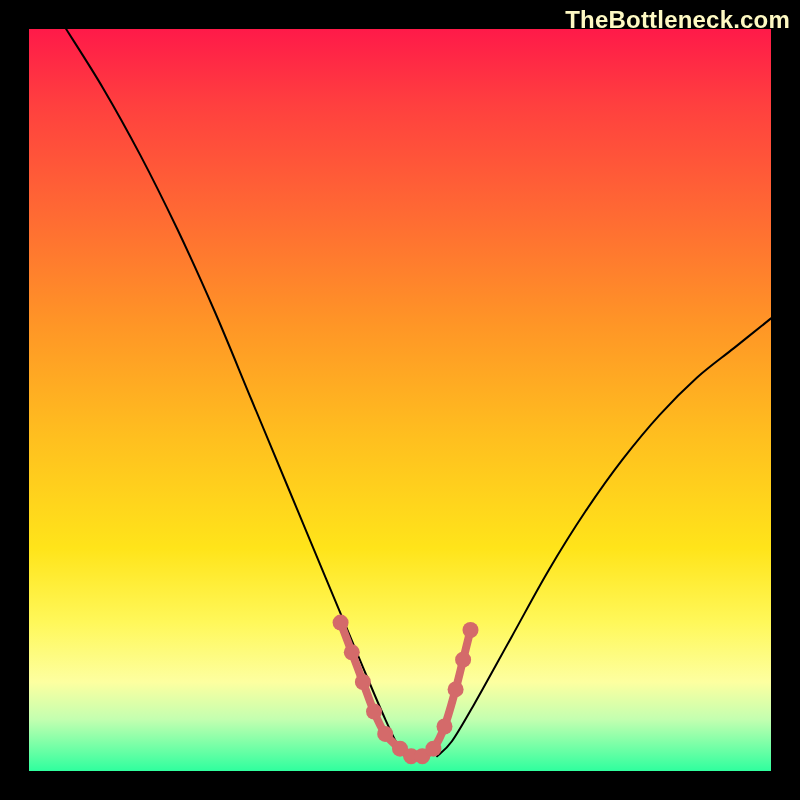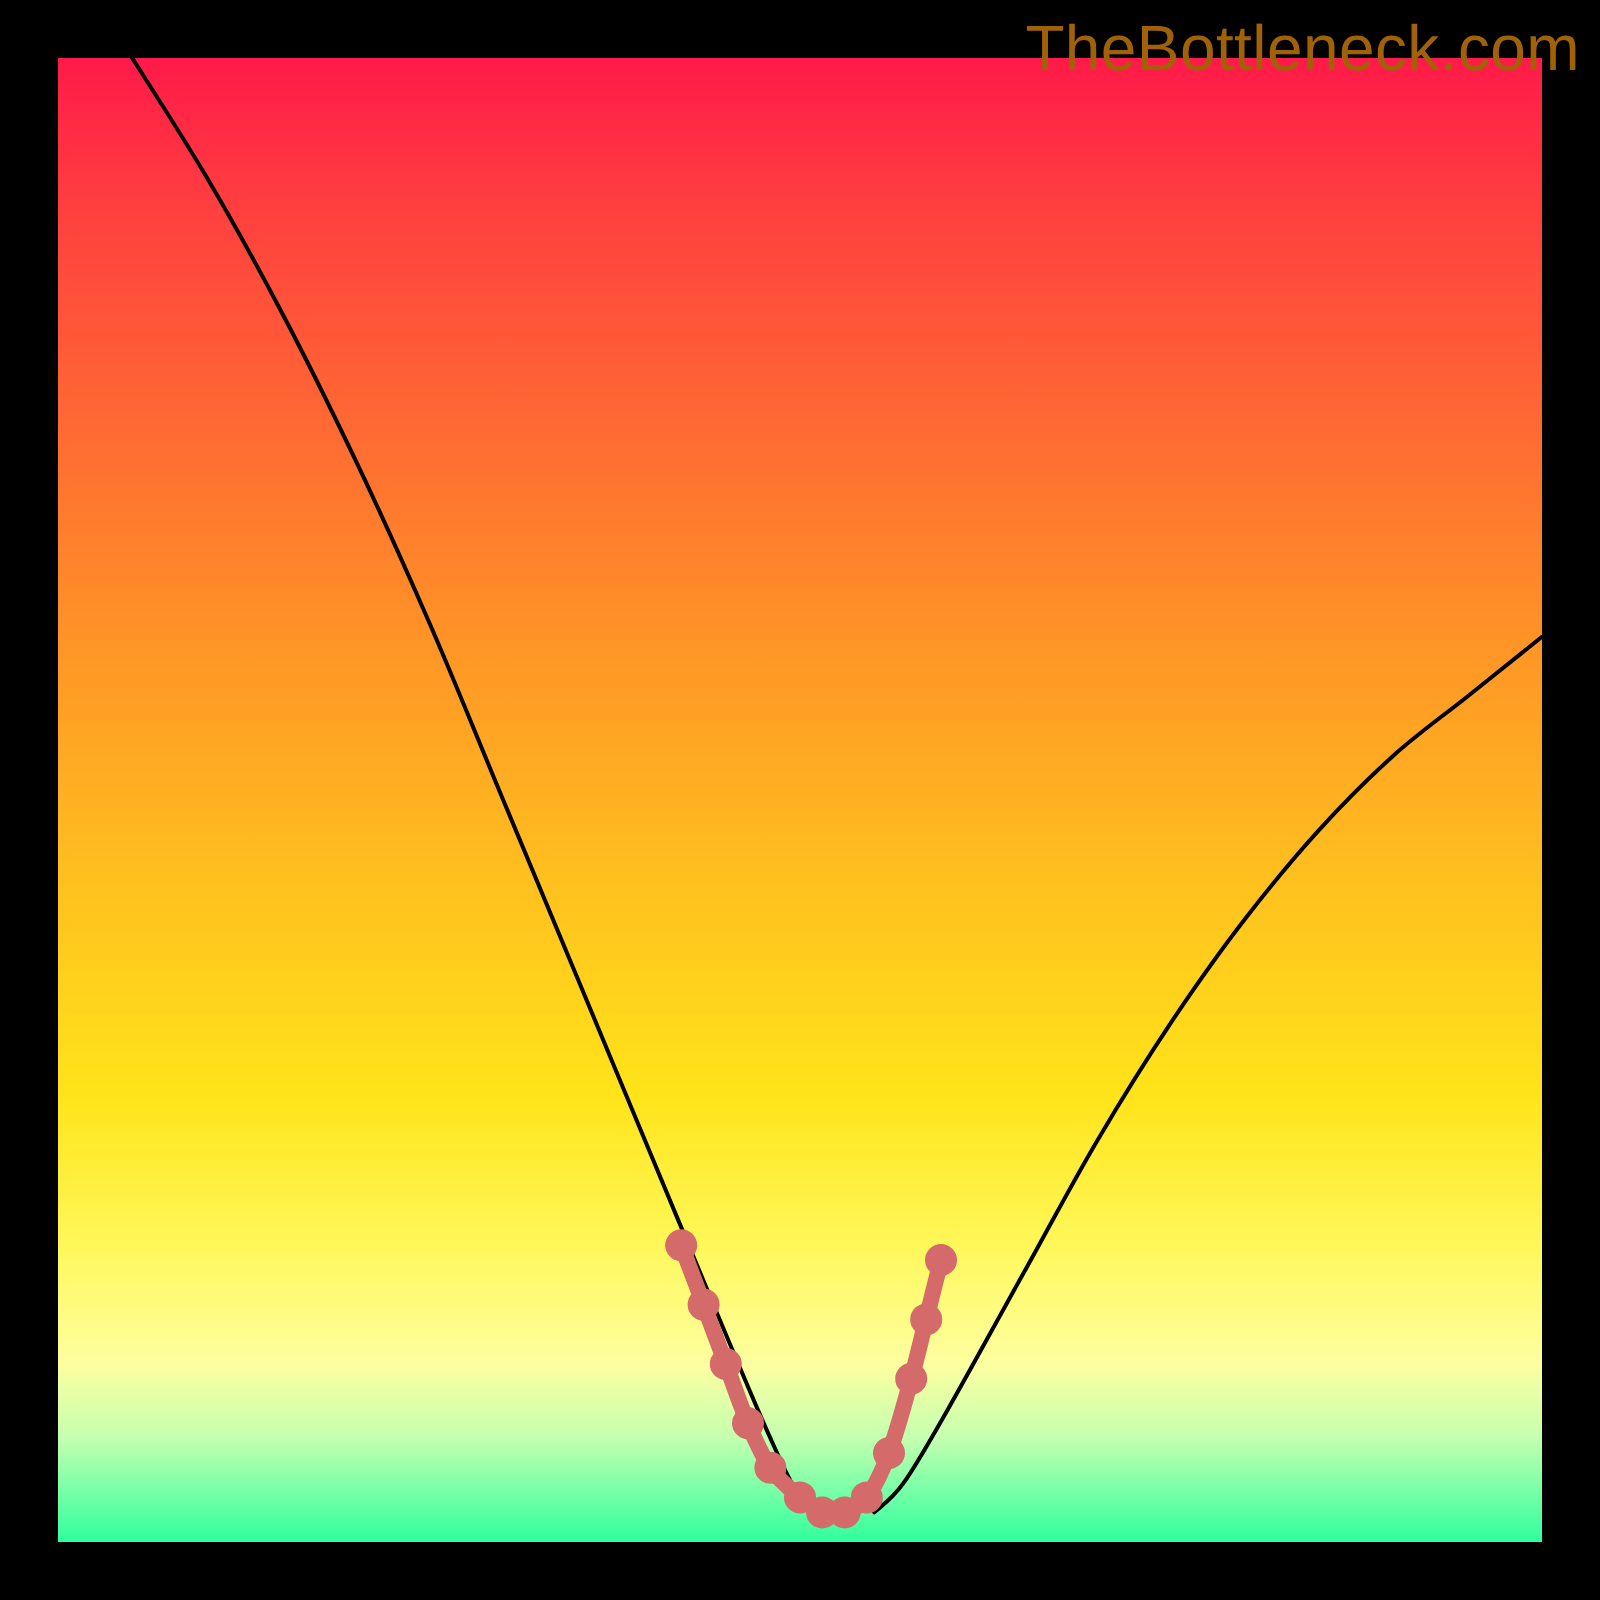--- a/index.html
+++ b/index.html
@@ -26,23 +26,23 @@
       #ffe41a 70%,
       #fff85a 80%,
       #fdffa0 88%,
       #c4ffb0 93%,
       #2fff9e 100%);
   }
   .watermark {
     position: absolute;
     top: 6px;
     right: 10px;
-    color: #a16207;
-    font-size: 32px;
-    font-weight: 400;
+    color: #fef9c3;
+    font-size: 24px;
+    font-weight: 700;
     letter-spacing: 0.2px;
   }
   svg.overlay {
     position: absolute;
     left: 29px;
     top: 29px;
     width: 742px;
     height: 742px;
     pointer-events: none;
   }

